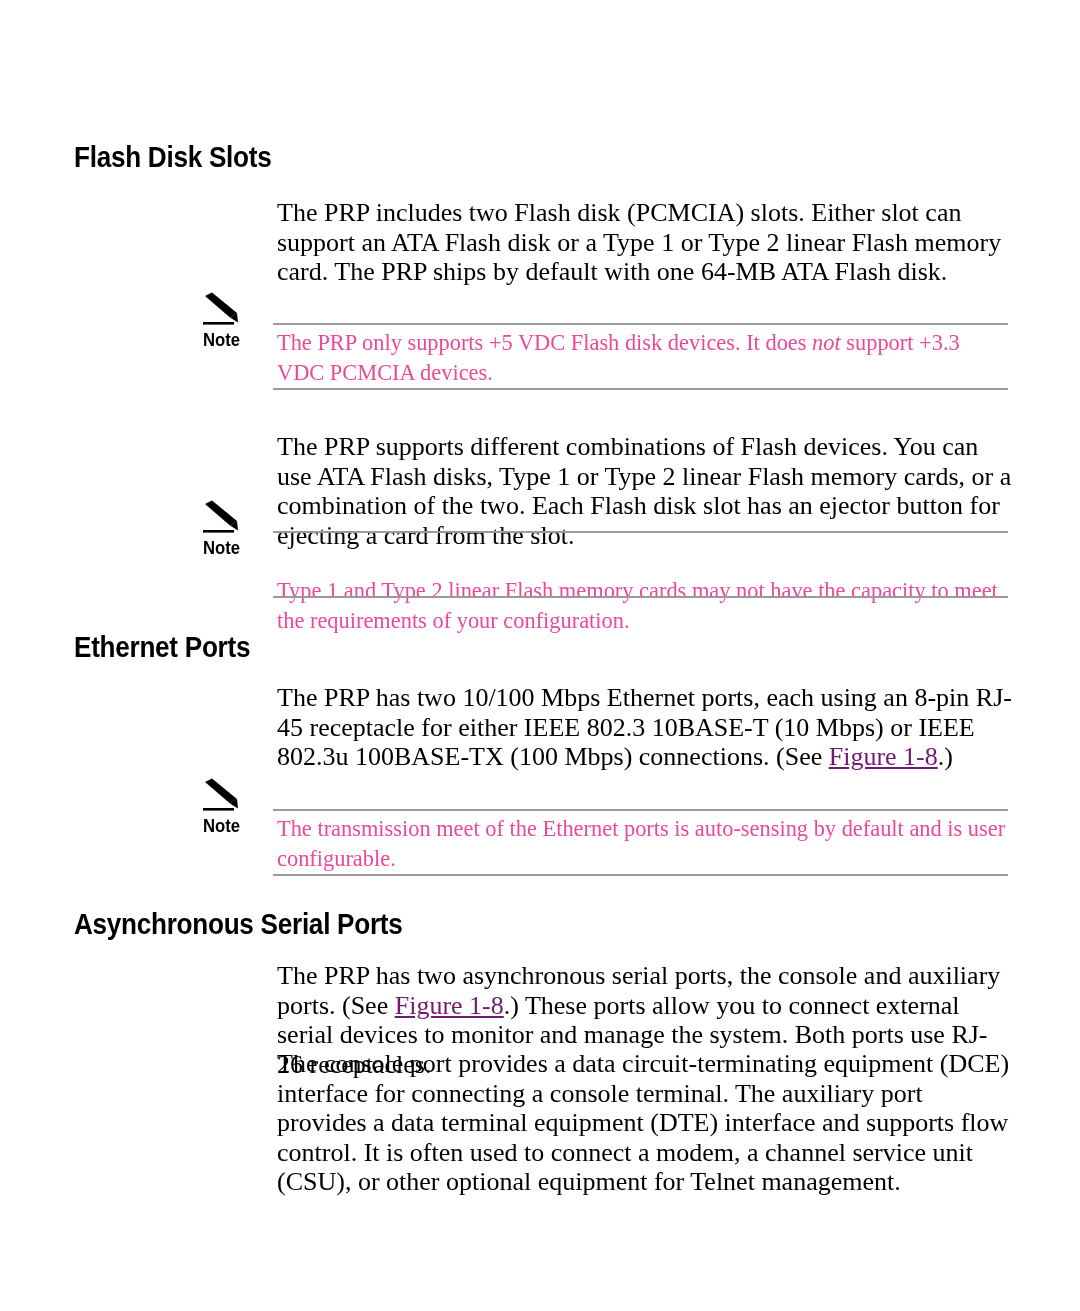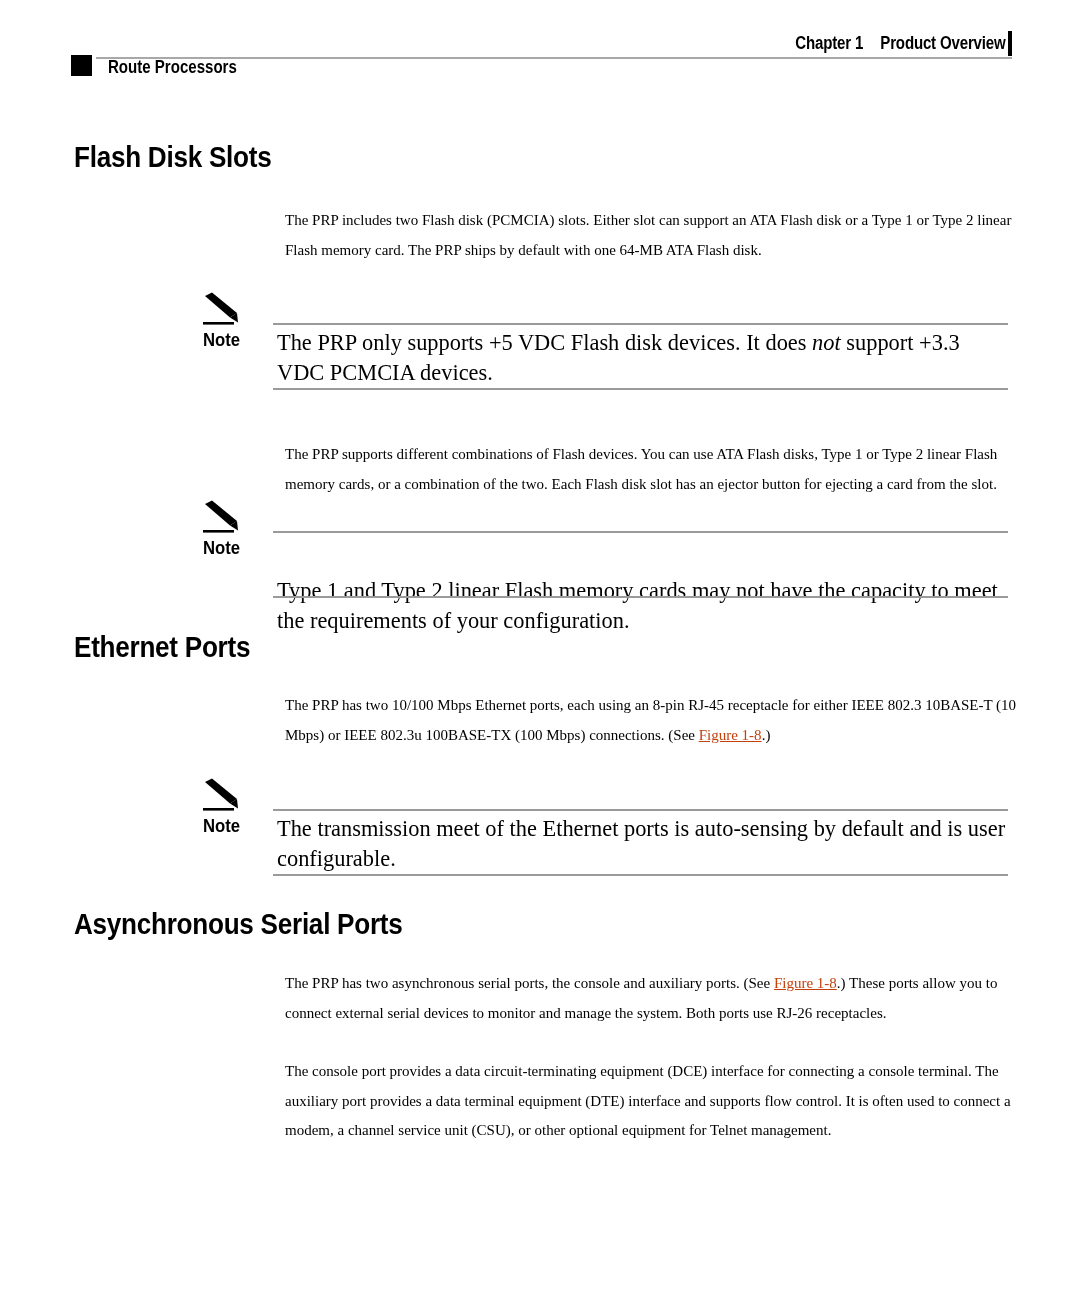--- a/index.html
+++ b/index.html
@@ -105,30 +105,30 @@
     transform: scaleX(0.87);
     transform-origin: left top;
     white-space: nowrap;
     color: #000;
   }
 
   p.body-para {
     position: absolute;
     left: 277px;
     width: 735px;
-    margin: 8px;
+    margin: 0;
     padding: 0;
-    font-size: 15px;
+    font-size: 26px;
     line-height: 29.6px;
     text-align: left;
     color: #000;
   }
 
   .xref {
-    color: #c2410c;
+    color: #701a75;
   }
   .ital {
     font-style: italic;
   }
 
   
   .note-block {
     position: absolute;
     left: 0;
     width: 1080px;
@@ -159,47 +159,38 @@
     width: 44px;
     height: 34px;
   }
   .note-icon svg { display: block; }
   .note-text {
     position: absolute;
     left: 277px;
     width: 735px;
     font-size: 22.4px;
     line-height: 29.6px;
-    color: #000000;
+    color: #ec4899;
     margin: 0;
   }
 
   
   .running-footer {
     position: absolute;
     left: 0;
     bottom: 0;
     width: 1080px;
     height: 100px;
   }
 </style>
 </head>
 <body>
 
 <div class="page">
 
-  <div class="running-header">
-    <div class="hdr-chapter-line">
-      <span class="ch-num">Chapter 1</span><span>Product Overview</span>
-    </div>
-    <div class="hdr-right-tick"></div>
-    <div class="hdr-rule"></div>
-    <div class="hdr-square"></div>
-    <div class="hdr-section-name">Route Processors</div>
-  </div>
 
   <div class="content">
 
     <h1 class="section-heading" style="top:141px;">Flash Disk Slots</h1>
 
     <p class="body-para" style="top:198px;">The PRP includes two Flash disk (PCMCIA) slots. Either slot can support an ATA Flash disk or a Type 1 or Type 2 linear Flash memory card. The PRP ships by default with one 64-MB ATA Flash disk.</p>
 
     <div class="note-block" style="top:292px;">
       <div class="note-icon">
         <svg width="44" height="34" viewBox="0 0 44 34" xmlns="http://www.w3.org/2000/svg">

